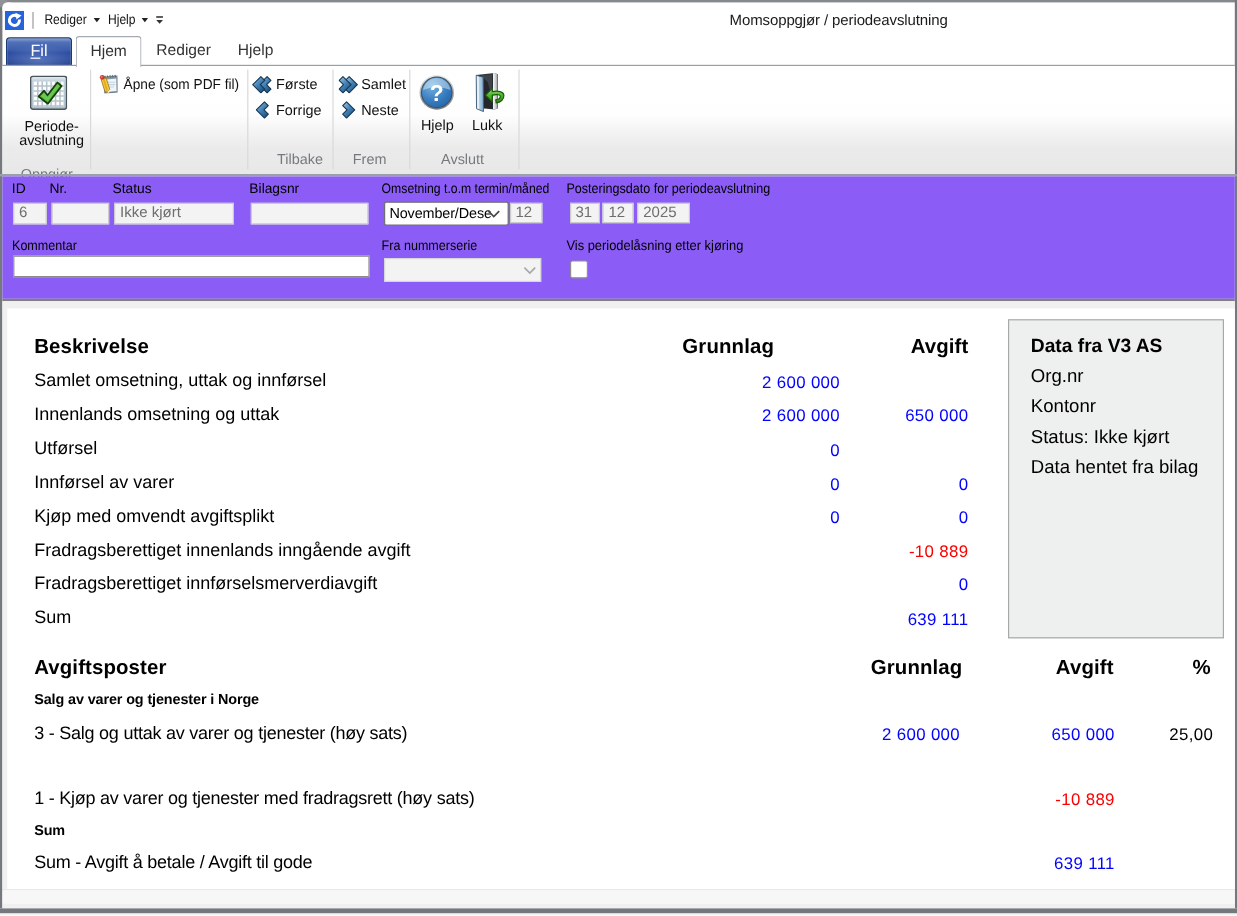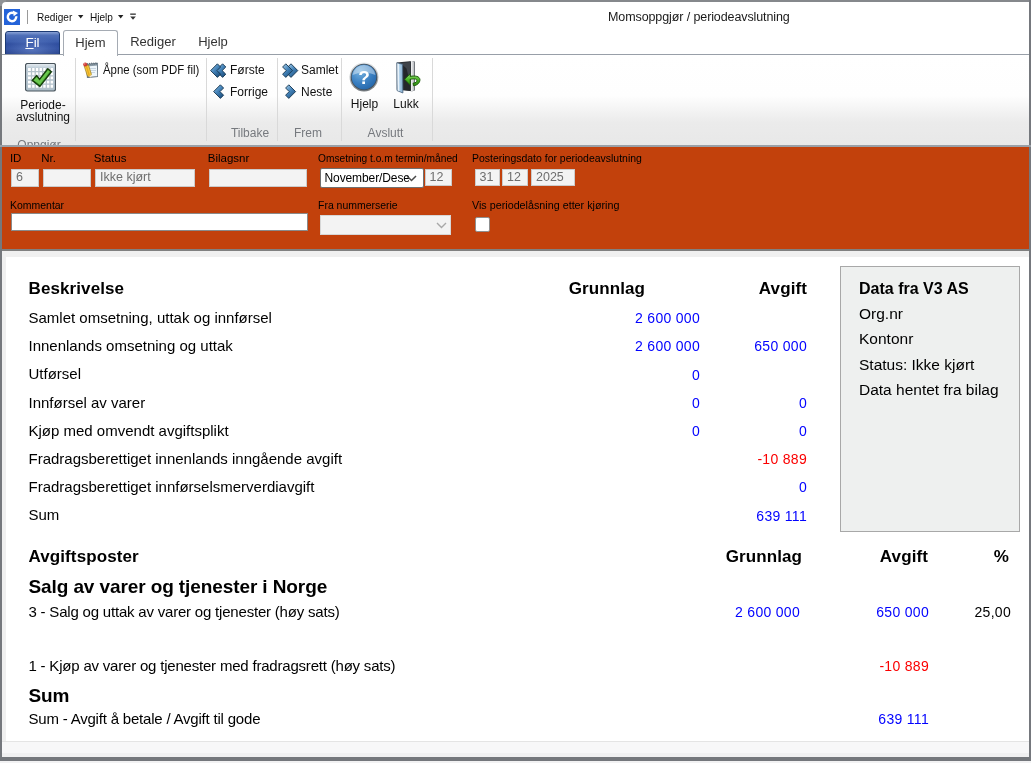--- a/index.html
+++ b/index.html
@@ -23,35 +23,35 @@
       linear-gradient(180deg,#8aa2d6 0%,#5070b8 14%,#3c5dac 42%,#2b4a9c 52%,#2e4d9f 72%,#253f86 100%);
     border:1px solid #1c3a74;color:#fff;font-size:13.5px;text-align:center;line-height:22px;}
   #hjemtab{left:63px;top:30px;width:53px;height:25px;background:#fff;border:1px solid #a5abb3;border-bottom:none;border-radius:3px 3px 0 0;line-height:24px;z-index:2;}
   
   #ribbon{left:2px;top:55px;width:1027px;height:90px;background:linear-gradient(180deg,#ffffff 0%,#fefefe 45%,#f3f3f3 62%,#ebebeb 75%,#e8e8e8 100%);}
   .gsep{top:3px;width:1px;height:83px;background:#d9d9d9;}
   .glabel{top:71px;font-size:12px;color:#76797e;text-align:center;}
   .rtxt{font-size:12px;color:#111;}
   #ribbon-border{left:0px;top:145px;width:1031px;height:2px;background:#9aa0a7;}
   
-  #form{left:2px;top:147px;width:1027px;height:102px;background:#c2410c;}
+  #form{left:2px;top:147px;width:1027px;height:102px;background:#8b5cf6;}
   .flabel{font-size:11.5px;color:#000;}
   .dfield{background:#f3f3f3;border:1px solid #cbcbcb;color:#6e6e6e;font-size:12.5px;padding-left:4px;box-sizing:border-box;}
   #divider{left:2px;top:249px;width:1027px;height:2px;background:#808080;}
   
   #content{left:2px;top:251px;width:1027px;height:490px;background:#f0f0f0;}
   #whitearea{left:4px;top:6px;width:1023px;height:484px;background:#fff;}
   .t{position:absolute;white-space:nowrap;}
   .b17{font-size:17px;font-weight:bold;color:#000;letter-spacing:0.1px;}
   .r15{font-size:15px;color:#000;}
   .r15b{font-size:15px;color:#000;letter-spacing:-0.2px;}
   .num{font-size:14px;letter-spacing:0.3px;color:#0202ff;text-align:right;}
   .numr{font-size:14px;letter-spacing:0.3px;color:#fb0000;text-align:right;}
   .numk{font-size:14px;letter-spacing:0.3px;color:#000;text-align:right;}
-  .b14{font-size:19px;font-weight:bold;color:#000;letter-spacing:-0.1px;}
+  .b14{font-size:12px;font-weight:bold;color:#000;letter-spacing:-0.1px;}
   
   #statusline{left:2px;top:741px;width:1027px;height:1px;background:#e4e4e4;}
   #statusbar{left:2px;top:742px;width:1027px;height:11px;background:#f7f7f8;}
   #sb2{left:2px;top:753px;width:1027px;height:4px;background:#f0f0f1;}
   #sb3{left:0px;top:757px;width:1031px;height:3.5px;background:#74777c;}
 </style>
 </head>
 <body>
 <div id="win">
   <div class="abs" id="b-top"></div>

